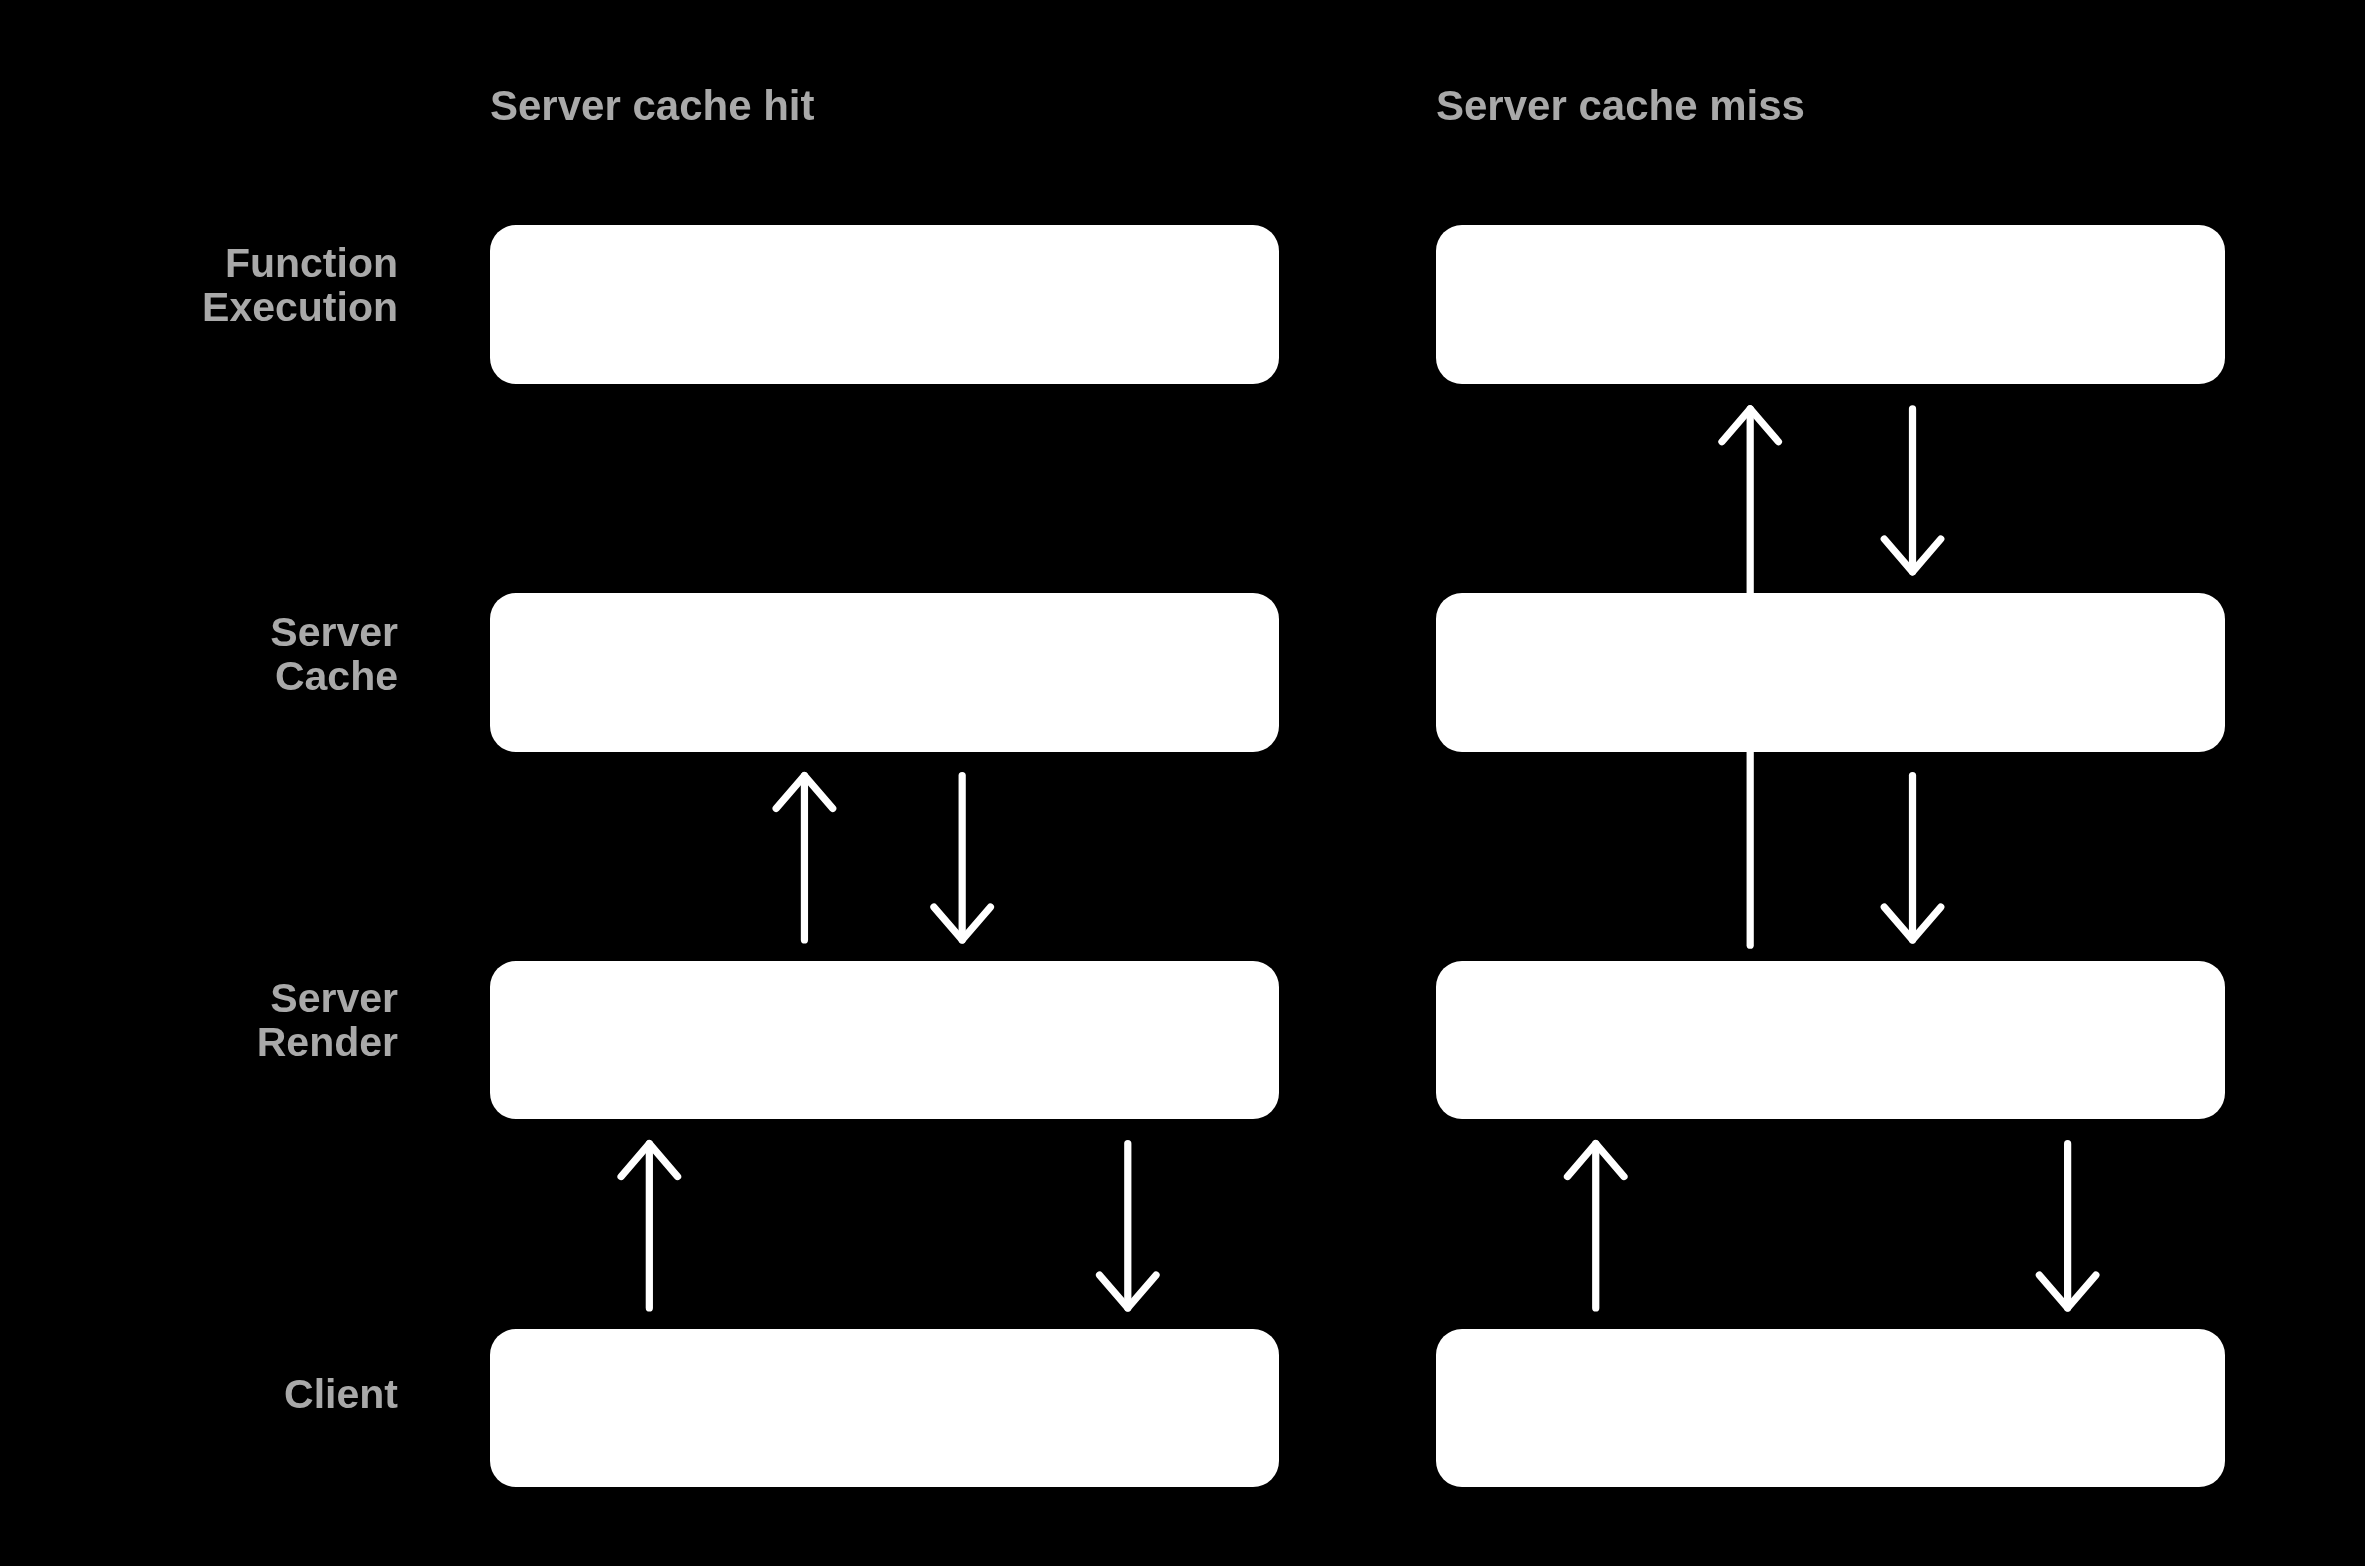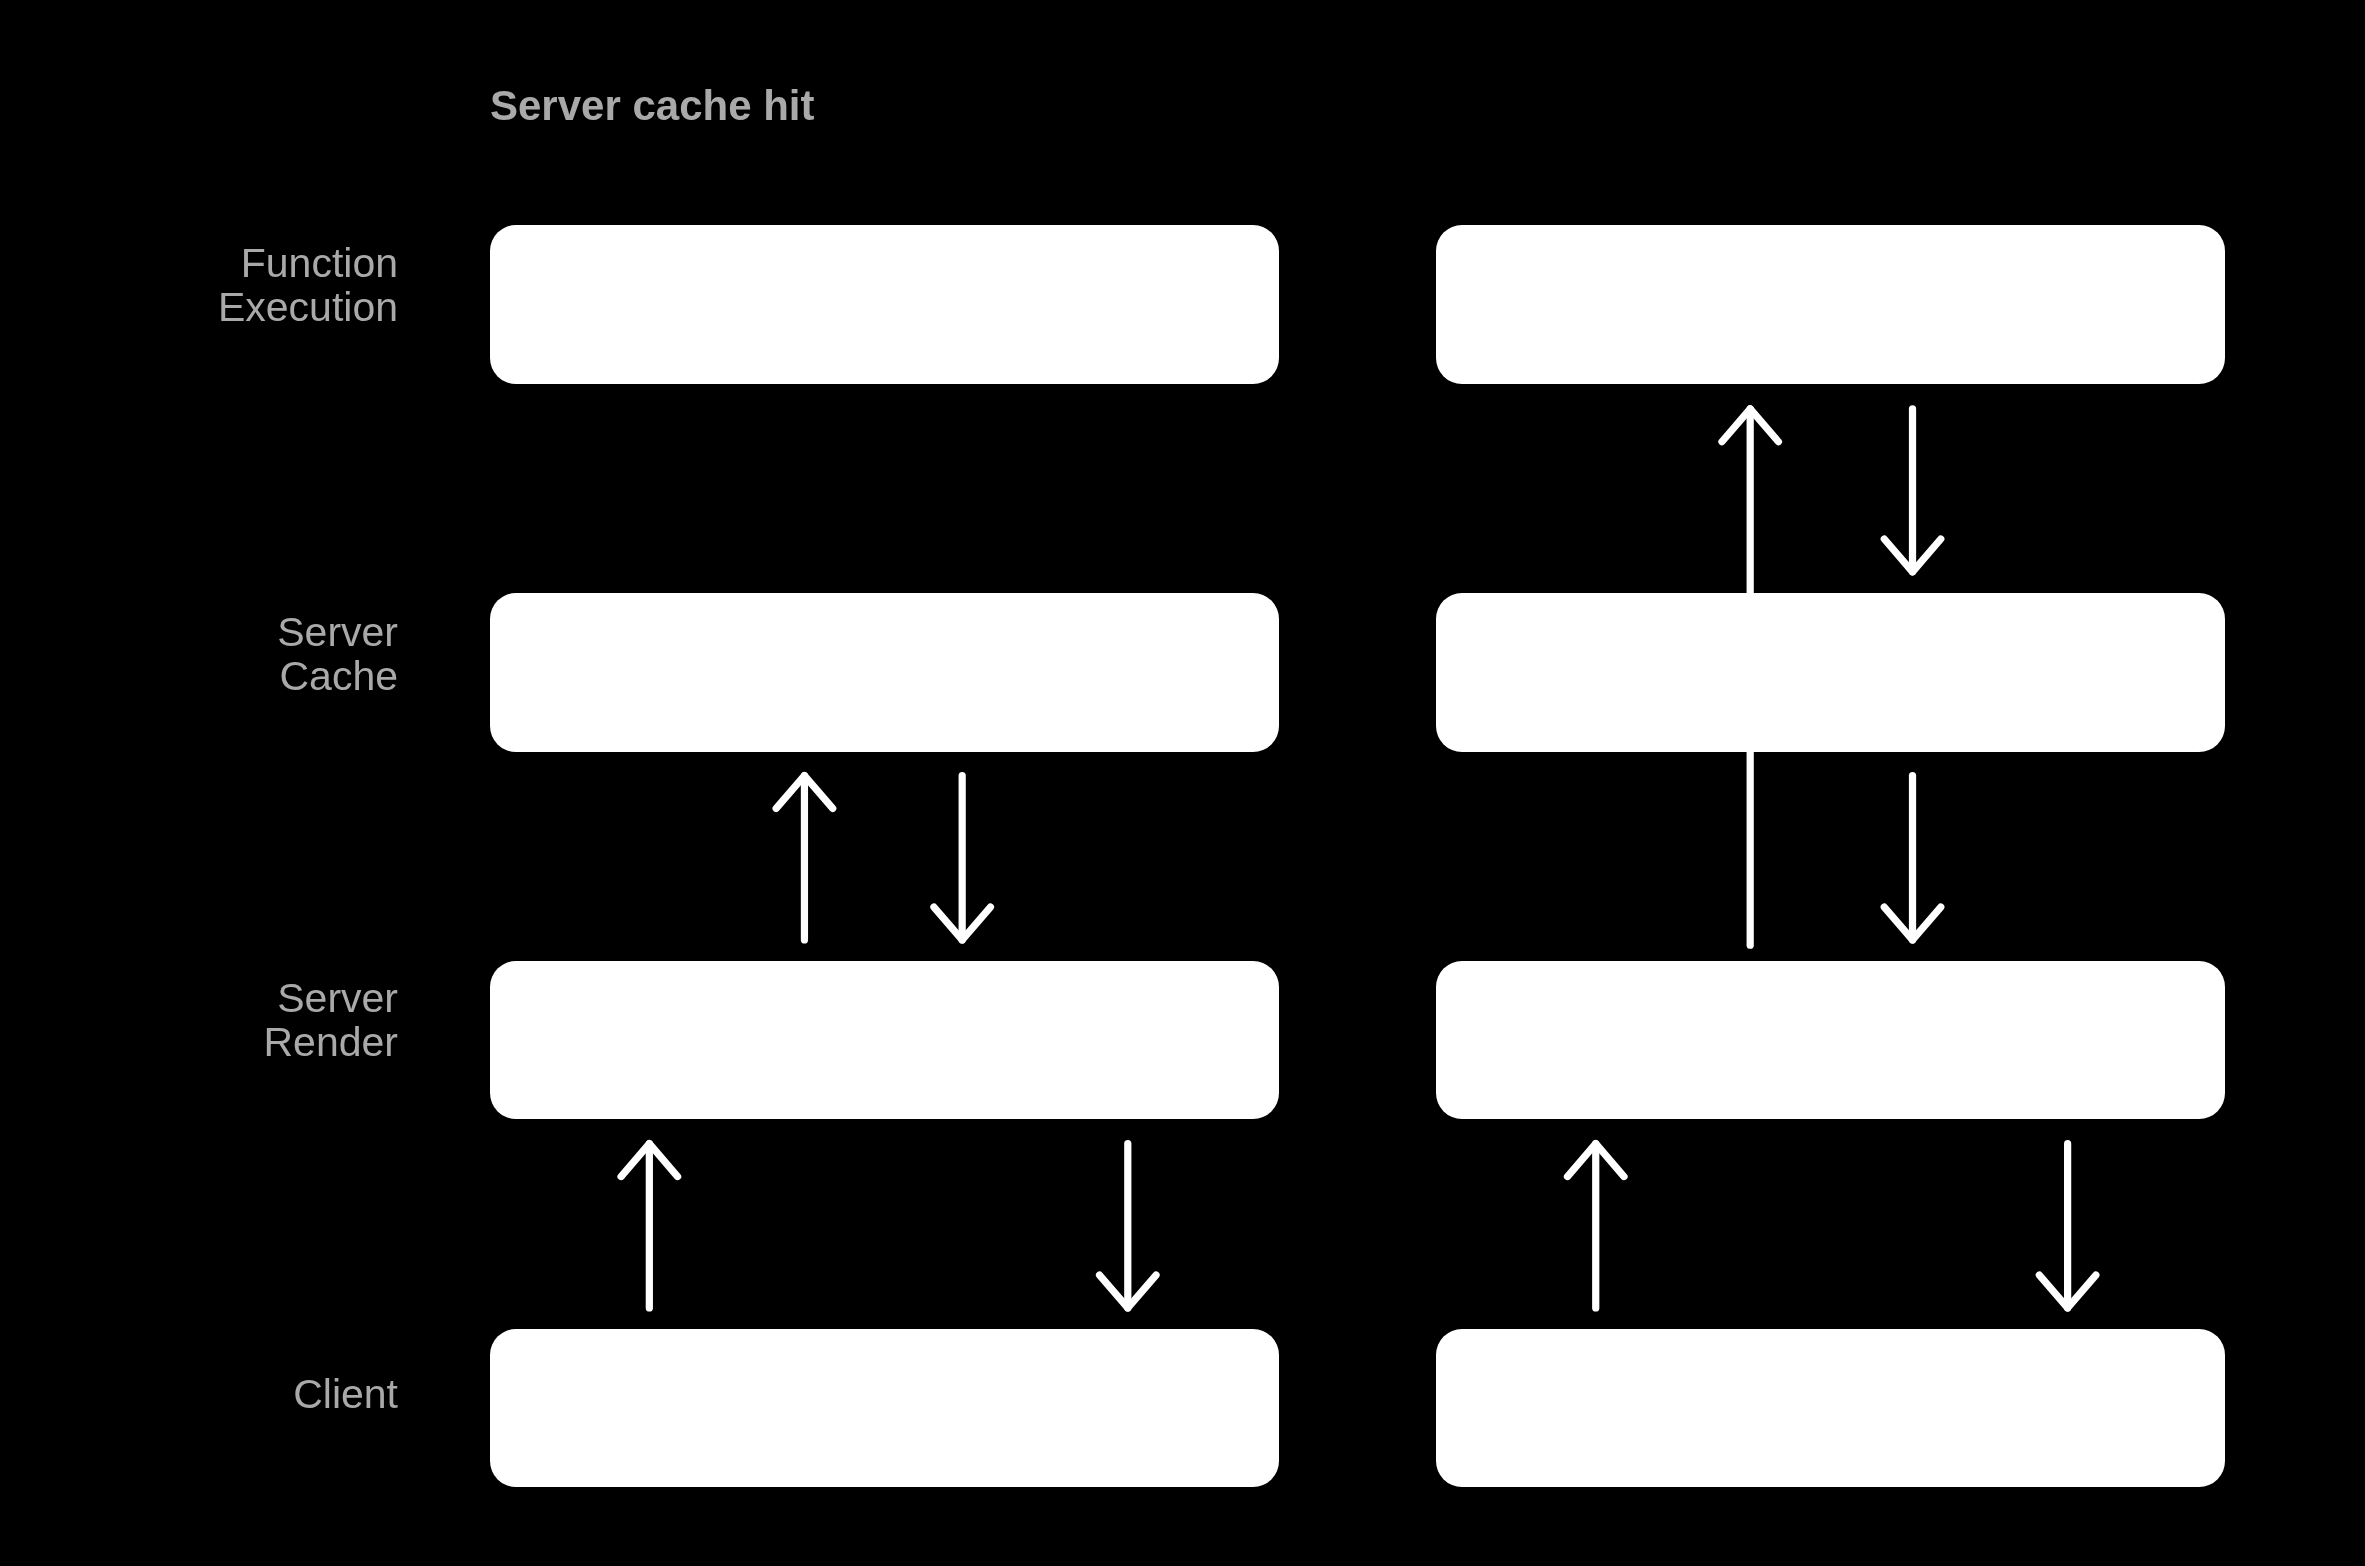--- a/index.html
+++ b/index.html
@@ -31,21 +31,21 @@
     white-space: nowrap;
   }
   #col-header-0 { left: 490px; top: 84px; }
   #col-header-1 { left: 1436px; top: 84px; }
 
   
   .row-label {
     position: absolute;
     color: #a9a9a9;
     font-size: 41px;
-    font-weight: 400;
+    font-weight: 700;
     line-height: 1.08;
     text-align: right;
     white-space: pre-line;
     right: 1968px; 
   }
   #row-label-0 { top: 241px; }
   #row-label-1 { top: 610px; }
   #row-label-2 { top: 976px; }
   #row-label-3 { top: 1372px; text-align: center; }
 
@@ -78,20 +78,21 @@
     stroke-linejoin: round;
     fill: none;
   }
 </style>
 </head>
 <body>
 
 <div id="diagram">
 
   <div class="col-header" id="col-header-0">Server cache hit</div>
+  <div class="col-header" id="col-header-1">Server cache miss</div>
 
   <div class="row-label" id="row-label-0">Function
 Execution</div>
   <div class="row-label" id="row-label-1">Server
 Cache</div>
   <div class="row-label" id="row-label-2">Server
 Render</div>
   <div class="row-label" id="row-label-3">Client</div>
 
   <div class="node-box col-a row-fn"></div>

